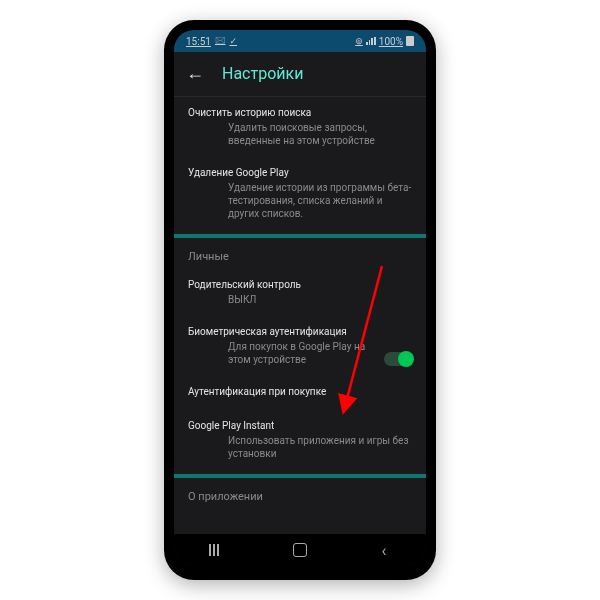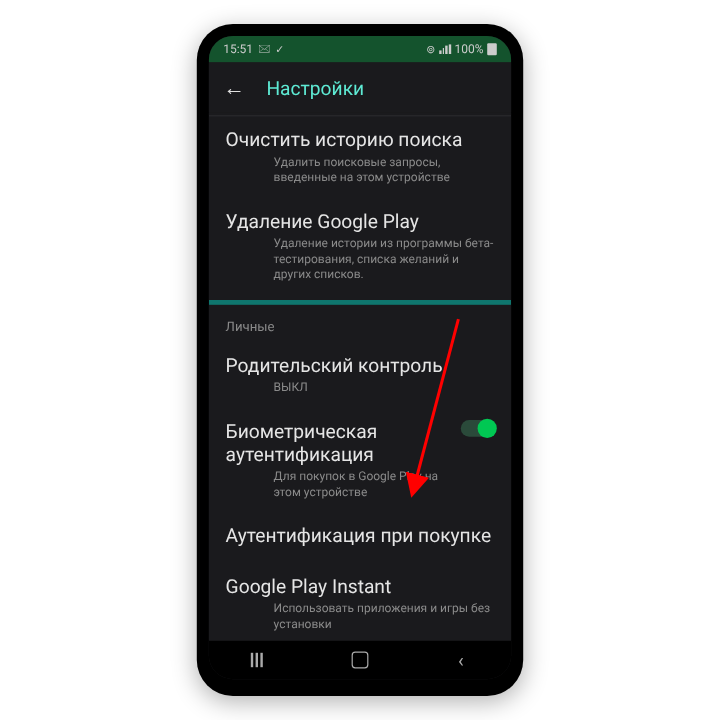--- a/index.html
+++ b/index.html
@@ -41,21 +41,22 @@
     }
     
     .status-bar {
       height: 22px;
       display: flex;
       justify-content: space-between;
       align-items: center;
       padding: 0 12px;
       color: #cccccc;
       font-size: 10px;
-      background: #14532d;
+      background: #0c4a6e;
+      text-decoration: underline;
     }
     
     .status-left {
       display: flex;
       align-items: center;
       gap: 4px;
     }
     
     .status-right {
       display: flex;
@@ -117,21 +118,21 @@
     }
     
     .setting-item {
       padding: 10px 14px;
       border-bottom: none;
       position: relative;
     }
     
     .setting-title {
       color: #e5e5e5;
-      font-size: 16px;
+      font-size: 10px;
       margin-bottom: 3px;
       font-weight: 400;
     }
     
     .setting-subtitle {
       color: #8a8a8a;
       font-size: 10px;
       line-height: 1.3;
       margin-left: 40px;
     }
@@ -139,21 +140,21 @@
     .section-header {
       padding: 12px 14px 6px 14px;
       color: #8a8a8a;
       font-size: 11px;
       border-top: 4px solid #0f766e;
       margin-top: 4px;
     }
     
     .toggle-item {
       display: flex;
-      align-items: flex-start;
+      align-items: flex-end;
       justify-content: space-between;
     }
     
     .toggle-content {
       flex: 1;
       padding-right: 10px;
     }
     
     .toggle {
       width: 28px;

